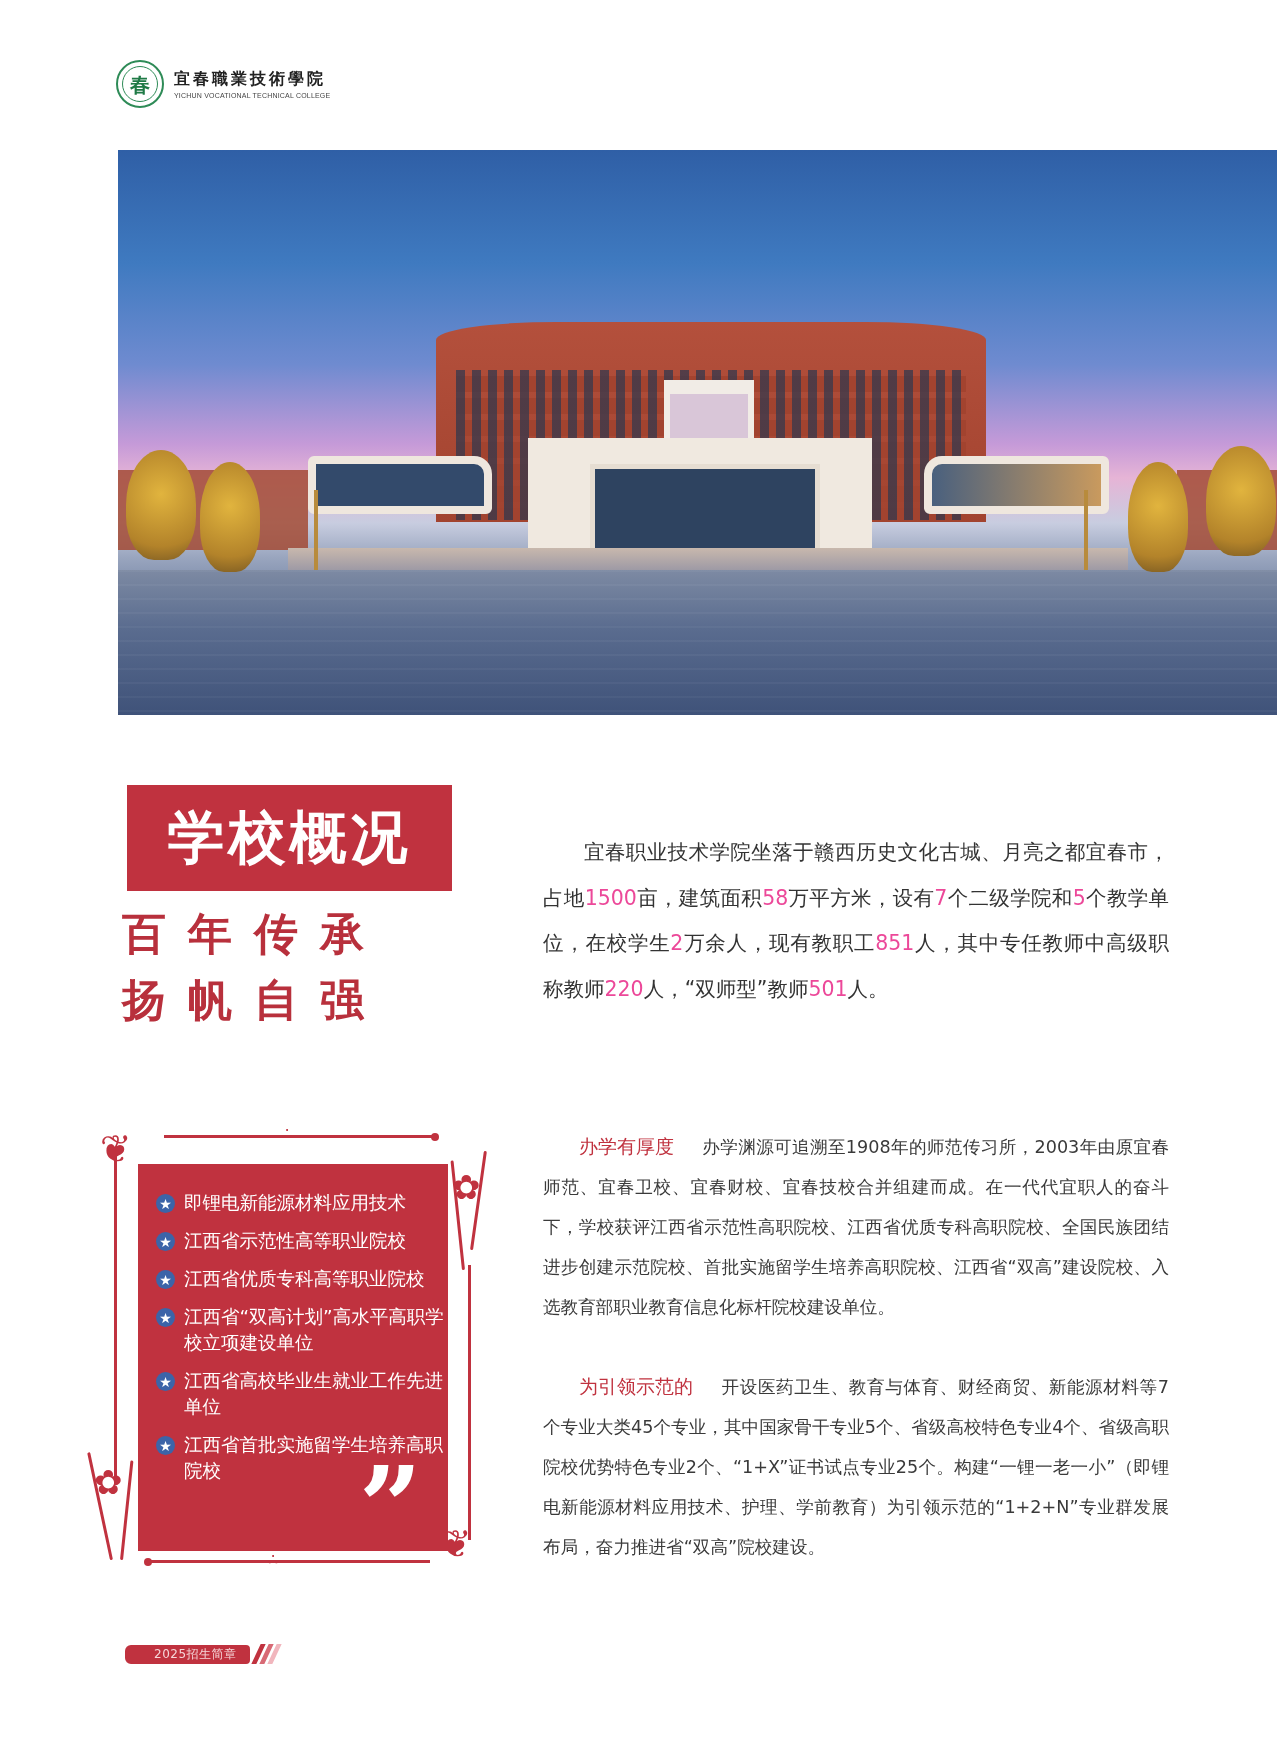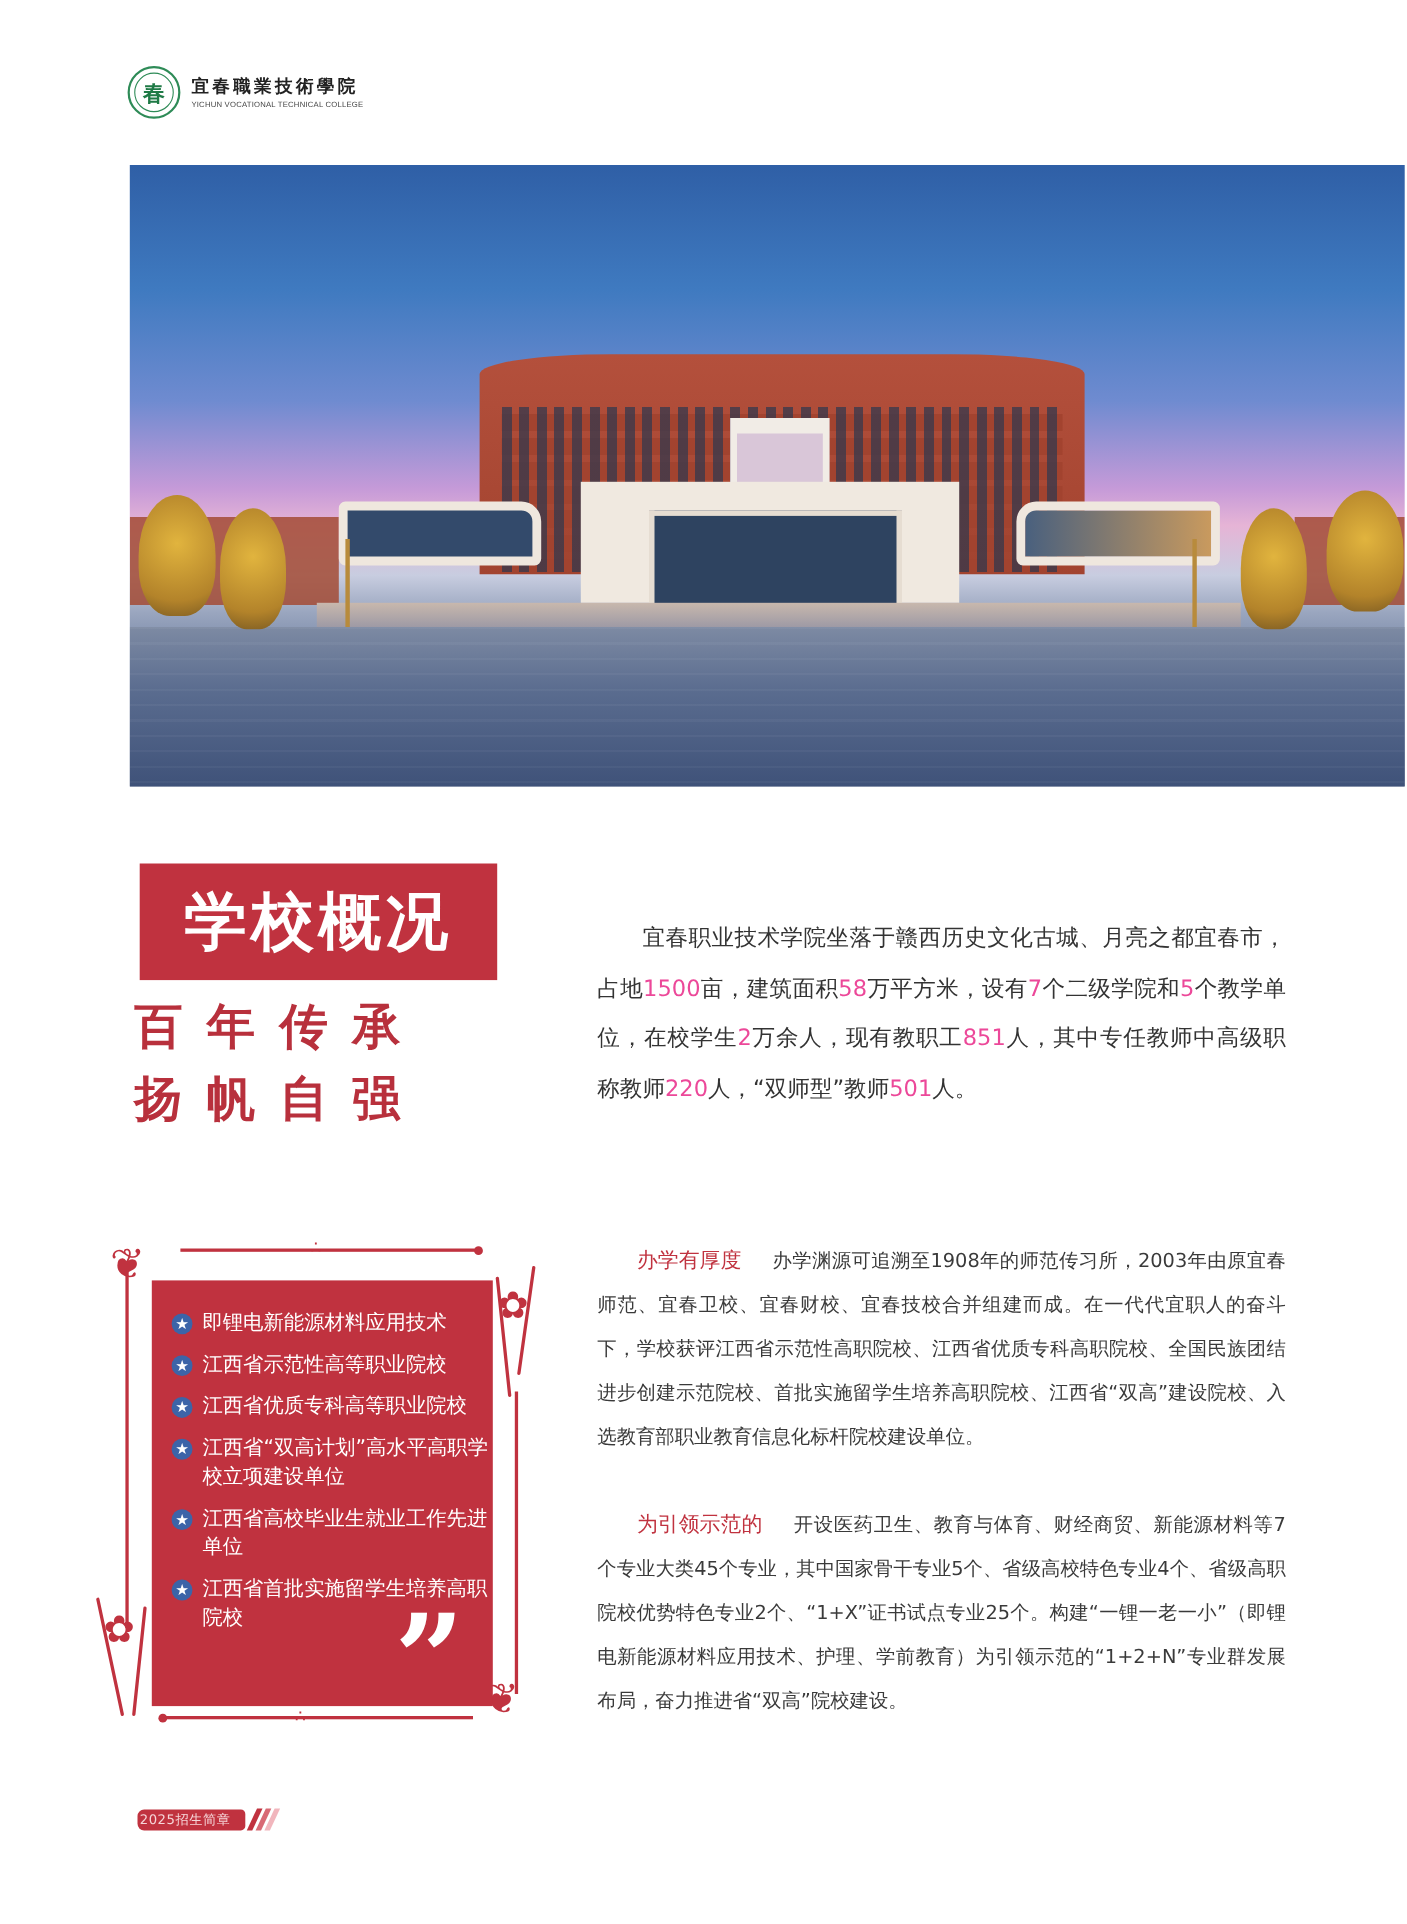--- a/index.html
+++ b/index.html
@@ -79,21 +79,21 @@
   .stem.s-l2 { left: 20px; top: 330px; height: 100px; transform: rotate(6deg); }
 
   .honor-box { position: absolute; left: 38px; top: 34px; width: 310px; height: 387px; background: #c0323f; padding: 26px 0 0 18px; }
   .honor-list { list-style: none; }
   .honor-item { display: flex; align-items: flex-start; color: #ffffff; font-size: 18.5px; line-height: 26px; margin-bottom: 12px; }
   .star { flex: 0 0 auto; width: 19px; height: 19px; border-radius: 50%; background: #3c64a8; margin: 4px 9px 0 0; display: flex; align-items: center; justify-content: center; color: #ffffff; font-size: 14px; line-height: 1; }
   .quote-mark { position: absolute; right: 26px; bottom: 28px; color: #ffffff; font-size: 110px; font-weight: bold; font-family: "DejaVu Serif", serif; line-height: 0.6; height: 48px; }
 
   
   .footer { position: absolute; left: 125px; top: 1644px; display: flex; align-items: center; }
-  .footer-badge { background: #c0323f; color: #f6d6d9; font-size: 12px; padding: 2px 13px 2px 2px; border-radius: 6px 4px 4px 6px; letter-spacing: 0.5px; height: 19px; line-height: 15px; }
+  .footer-badge { background: #c0323f; color: #f6d6d9; font-size: 12px; padding: 2px 13px 2px 29px; border-radius: 6px 4px 4px 6px; letter-spacing: 0.5px; height: 19px; line-height: 15px; }
   .slash { width: 5px; height: 20px; margin-left: 3px; transform: skewX(-25deg); }
   .slash.a { background: #c0323f; margin-left: 6px; }
   .slash.b { background: #d86a75; }
   .slash.c { background: #f1b6bd; }
 </style>
 </head>
 <body>
 
 <div class="logo">
   <div class="logo-emblem">

